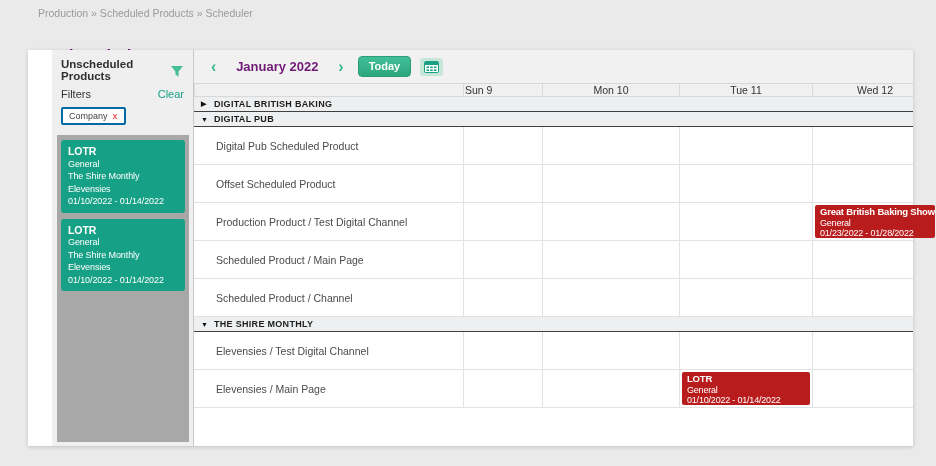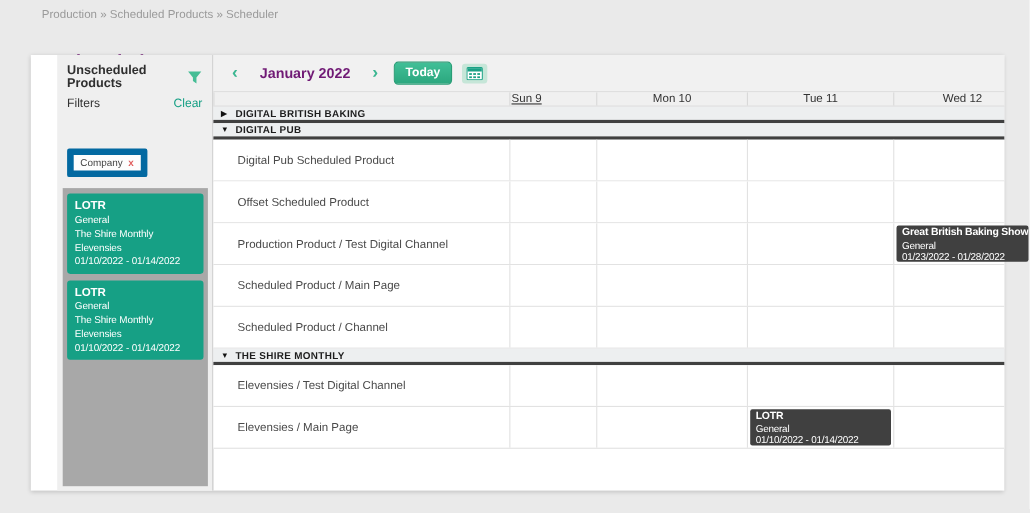--- a/index.html
+++ b/index.html
@@ -41,22 +41,22 @@
   .funnel-btn { width:14px; height:13px; cursor:pointer; flex-shrink:0; }
   .sb-filters {
     display:flex; justify-content:space-between; align-items:center;
     padding:3px 9px 2px 9px;
   }
   .sb-filters-label { font-size:11px; color:#333; }
   .sb-clear { font-size:11px; color:#16a085; cursor:pointer; }
   .sb-chip-row { padding:3px 9px 6px 9px; }
   .chip {
     display:inline-flex; align-items:center; gap:5px;
-    background:#fdfdfd; border:6px solid #0369a1; border-radius:2px;
-    padding:2px 6px; font-size:9px; color:#444; cursor:pointer;margin-top:30px;
+    background:#fdfdfd; border:2px solid #0369a1; border-radius:2px;
+    padding:2px 6px; font-size:9px; color:#444; cursor:pointer;
   }
   .chip-x { color:#e05c5c; font-weight:bold; font-size:9px; }
   .sb-panel {
     flex:1; margin:4px 4px 4px 5px;
     background:#a8a8a8; padding:3px;
   }
   .card {
     background:#16a085; border-radius:3px; color:#fff;
     padding:5px 7px; margin:2px 1px 6px 1px;
     font-size:9px; line-height:12.5px; cursor:grab;
@@ -93,48 +93,48 @@
     display:flex; align-items:center; justify-content:center; cursor:pointer;
   }
   .day-header {
     display:flex; height:13px; flex-shrink:0;
     background:#f0f0f0; border-bottom:1px solid #d9d9d9;
     font-size:10.5px; color:#333; line-height:12px;
   }
   .day-header .hcell {
     border-left:1px solid #d9d9d9; text-align:center; overflow:hidden;
   }
-  .day-header .hcell.first-day { text-align:left; padding-left:1px;text-decoration:underline; }
+  .day-header .hcell.first-day { text-align:left; padding-left:1px; }
   .c0 { width:269px; flex-shrink:0; }
   .c1 { width:79px;  flex-shrink:0; }
   .c2 { width:137px; flex-shrink:0; }
   .c3 { width:133px; flex-shrink:0; }
   .c4 { width:125px; flex-shrink:0; }
   .group-row {
     height:15px; flex-shrink:0;
-    background:#edeff0; border-bottom:3px solid #404040;
+    background:#edeff0; border-bottom:1px solid #404040;
     display:flex; align-items:center; padding-left:7px;
     font-size:9px; font-weight:bold; color:#1d1d1d;
     letter-spacing:.3px; cursor:pointer;
   }
   .group-row .tri {
     font-size:7px; color:#111; width:13px; display:inline-block;
   }
   .data-row {
     height:38px; flex-shrink:0;
     display:flex; border-bottom:1px solid #e2e2e2; background:#fff;
   }
   .cell-label {
     display:flex; align-items:center; padding-left:22px;
     font-size:10.5px; color:#4a4a4a; overflow:hidden;
   }
   .cell-day { border-left:1px solid #e2e2e2; position:relative; cursor:pointer; }
   .event {
     position:absolute; left:2px; right:2px; top:2px; bottom:2px;
-    background:#404040; border-radius:2px; color:#fff;
+    background:#b91c1c; border-radius:2px; color:#fff;
     padding:2px 5px; font-size:9px; line-height:10.5px;
     overflow:hidden; white-space:nowrap; letter-spacing:-0.2px;
     cursor:pointer;
   }
   .event-title { font-weight:bold; font-size:9.5px; }
 </style>
 </head>
 <body>
 
 <div class="breadcrumb">Production » Scheduled Products » Scheduler</div>

